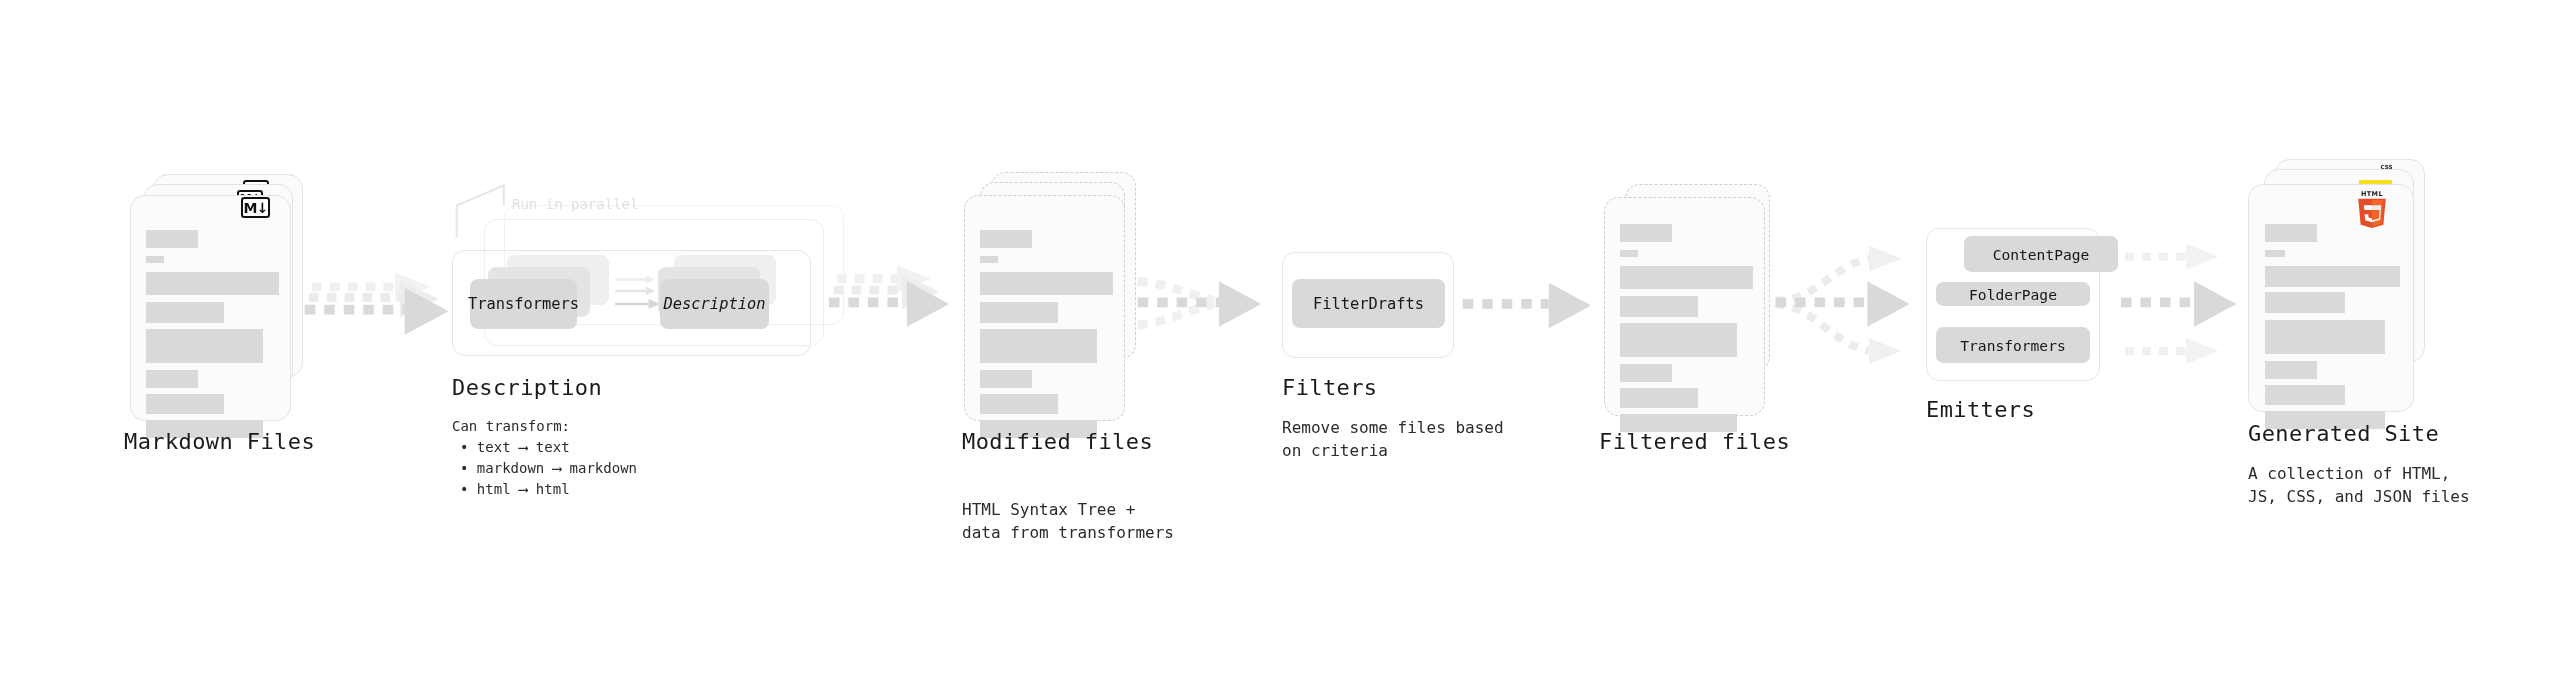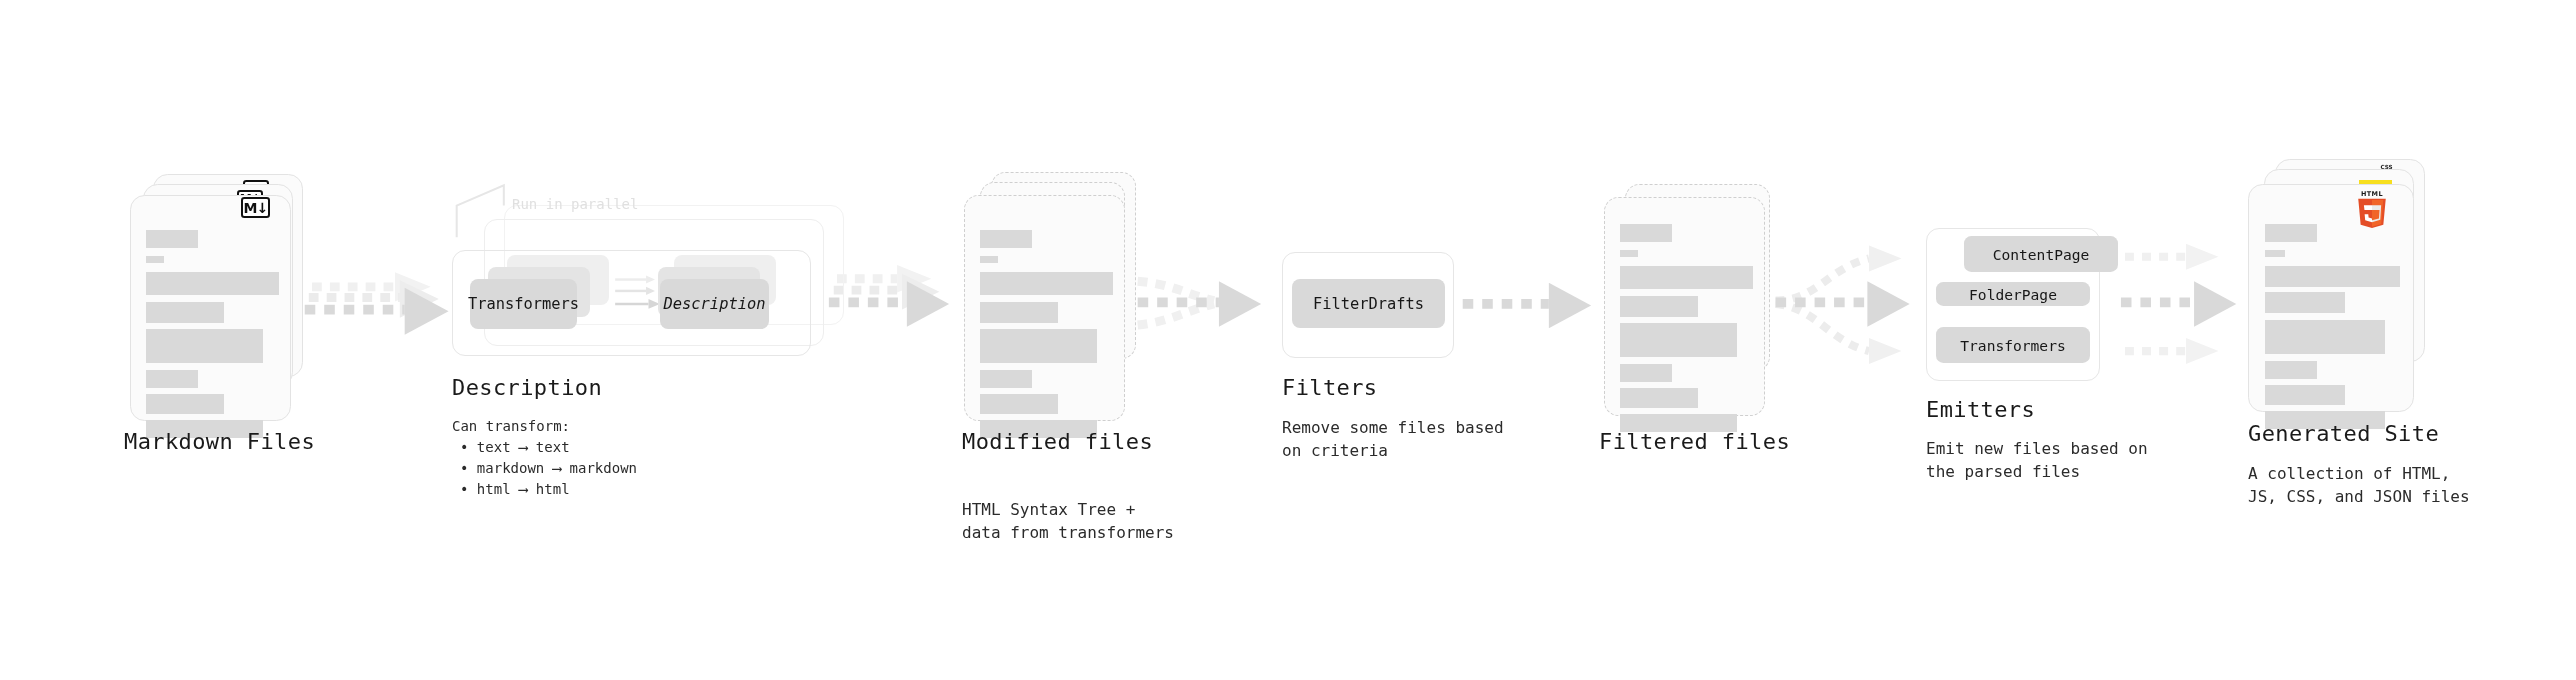--- a/index.html
+++ b/index.html
@@ -266,22 +266,20 @@
       </div>
     </div>
   </div>
   <div class="title" style="left:1599px;top:429px;">Filtered files</div>
 
   <div class="group-box solid" style="left:1926px;top:228px;width:174px;height:153px;"></div>
   <div class="emit-pill" style="left:1936px;top:236px;width:154px;height:36px;margin-left:28px;">ContentPage</div>
   <div class="emit-pill" style="left:1936px;top:282px;width:154px;height:24px;">FolderPage</div>
   <div class="emit-pill" style="left:1936px;top:327px;width:154px;height:36px;">Transformers</div>
   <div class="title" style="left:1926px;top:397px;">Emitters</div>
-  <div class="subtitle" style="left:1926px;top:437px;">Emit new files based on
-the parsed files</div>
 
   <div class="doc-stack">
     <div class="doc-card" style="left:2275px;top:159px;width:150px;height:203px;"></div>
 
     <svg class="css-badge" style="left:2372px;top:163px;" viewBox="0 0 36 14">
       <rect x="0" y="9" width="36" height="4" fill="#264de4"></rect>
       <text x="18" y="8" font-size="7" font-family="DejaVu Sans, sans-serif" font-weight="700" fill="#1a1a1a" text-anchor="middle">CSS</text>
     </svg>
 
     <div class="doc-card" style="left:2264px;top:169px;width:150px;height:203px;"></div>

